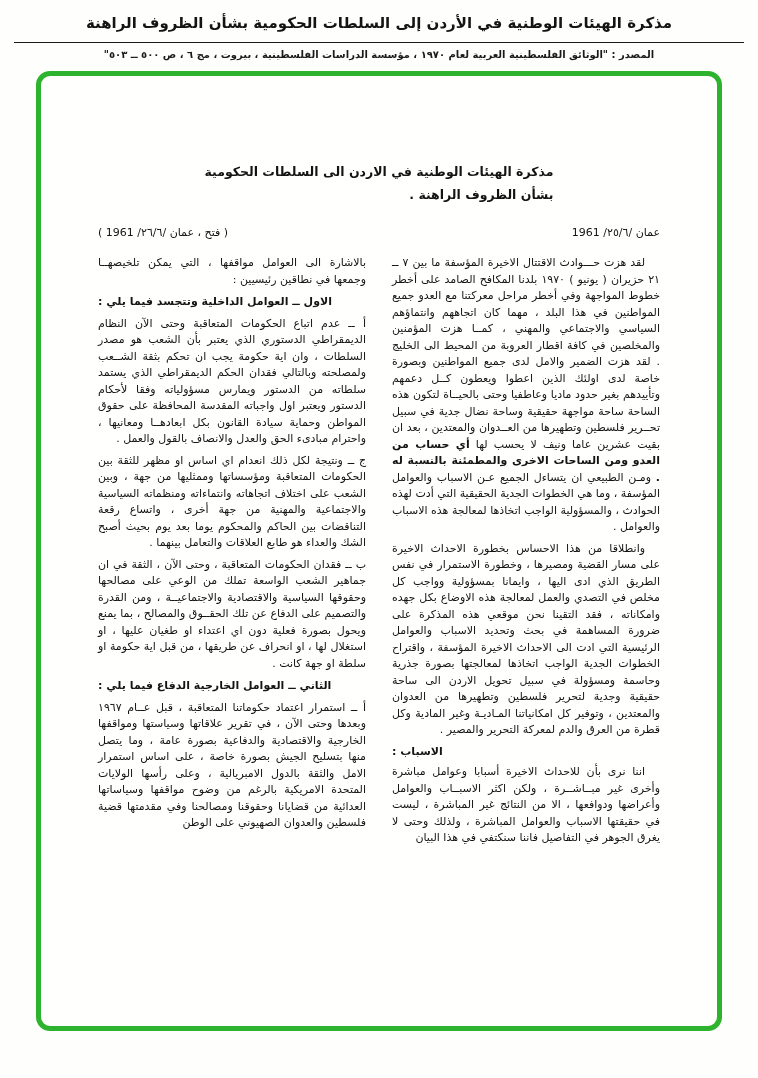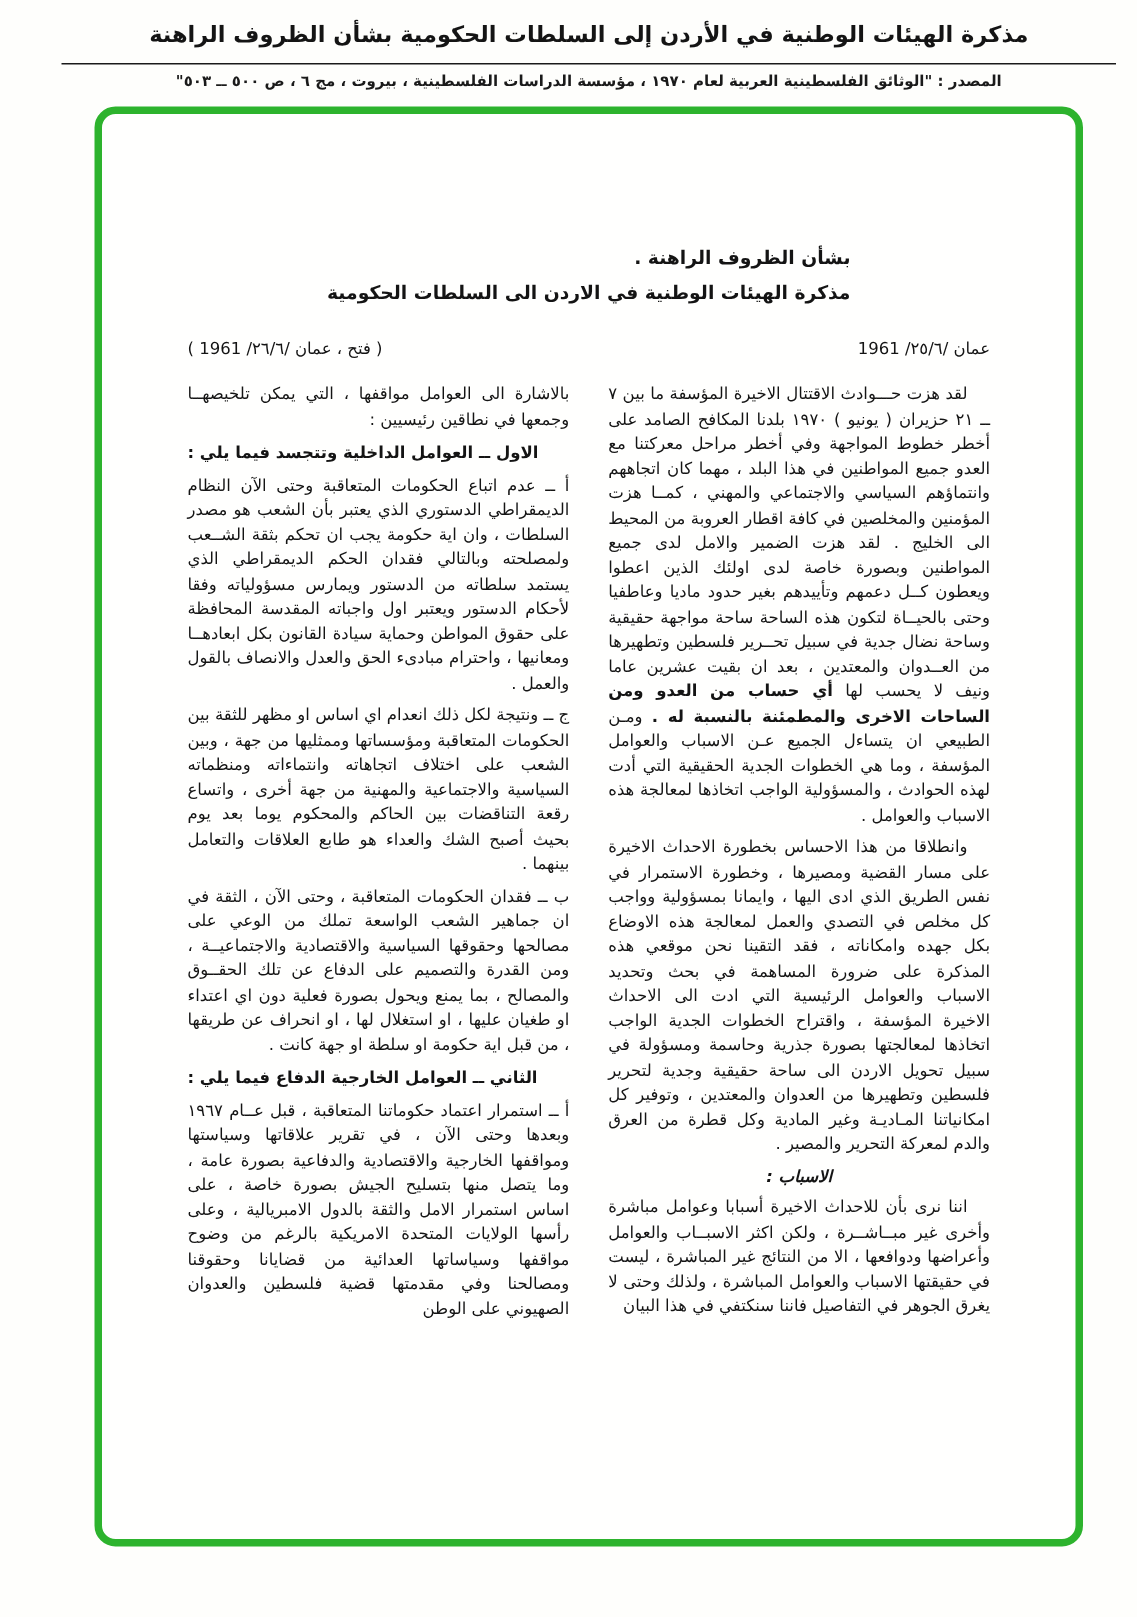--- a/index.html
+++ b/index.html
@@ -4,21 +4,21 @@
 <style>
   * { margin: 0; padding: 0; box-sizing: border-box; }
   html, body { background: #ffffff; }
   body {
     width: 758px; height: 1078px;
     font-family: "DejaVu Sans", sans-serif;
     color: #141414;
     direction: rtl;
     overflow: hidden;
   }
-  .page { width: 758px; height: 1078px; background: #fefefc; overflow: hidden; padding-left: 27px; }
+  .page { width: 758px; height: 1078px; background: #fefefc; overflow: hidden; }
 
   
   .top-header { padding-top: 13px; }
   .top-title {
     font-size: 15px; font-weight: bold; text-align: center;
     line-height: 1.4;
   }
   .rule { border-top: 1.5px solid #1a1a1a; margin: 8px 14px 5px 14px; }
   .source-line {
     font-size: 10px; font-weight: bold; text-align: center;
@@ -54,43 +54,42 @@
     text-align: justify;
   }
   .para { text-indent: 15px; margin-bottom: 5px; }
   .para.no-indent { text-indent: 0; }
   .item { text-indent: 0; margin-bottom: 5px; }
   .section-heading {
     font-weight: bold; text-align: left;
     margin: 6px 0 5px 0;
   }
   .reasons-heading {
-    font-weight: bold; text-align: center;
+    font-weight: bold; text-align: left;
     margin: 5px 0 4px 0;
-    font-style: italic;
   }
   .emph { font-weight: bold; }
 </style>
 </head>
 <body>
 
 <div class="page">
 
   <header class="top-header">
     <h1 class="top-title">مذكرة الهيئات الوطنية في الأردن إلى السلطات الحكومية بشأن الظروف الراهنة</h1>
     <div class="rule"></div>
     <div class="source-line">المصدر : "الوثائق الفلسطينية العربية لعام ١٩٧٠ ، مؤسسة الدراسات الفلسطينية ، بيروت ، مج ٦ ، ص ٥٠٠ ــ ٥٠٣"</div>
   </header>
 
   <div class="green-frame" style="border-color: rgb(45, 179, 45);">
     <div class="doc-content">
 
       <div class="doc-title">
+        <div>مذكرة الهيئات الوطنية في الاردن الى السلطات الحكومية</div>
         <div>بشأن الظروف الراهنة .</div>
-        <div>مذكرة الهيئات الوطنية في الاردن الى السلطات الحكومية</div>
       </div>
 
       <div class="date-row">
         <span>عمان /٢٥/٦/ 1961</span>
         <span>( فتح ، عمان /٢٦/٦/ 1961 )</span>
       </div>
 
       <div class="columns">
 
         <div class="col">

